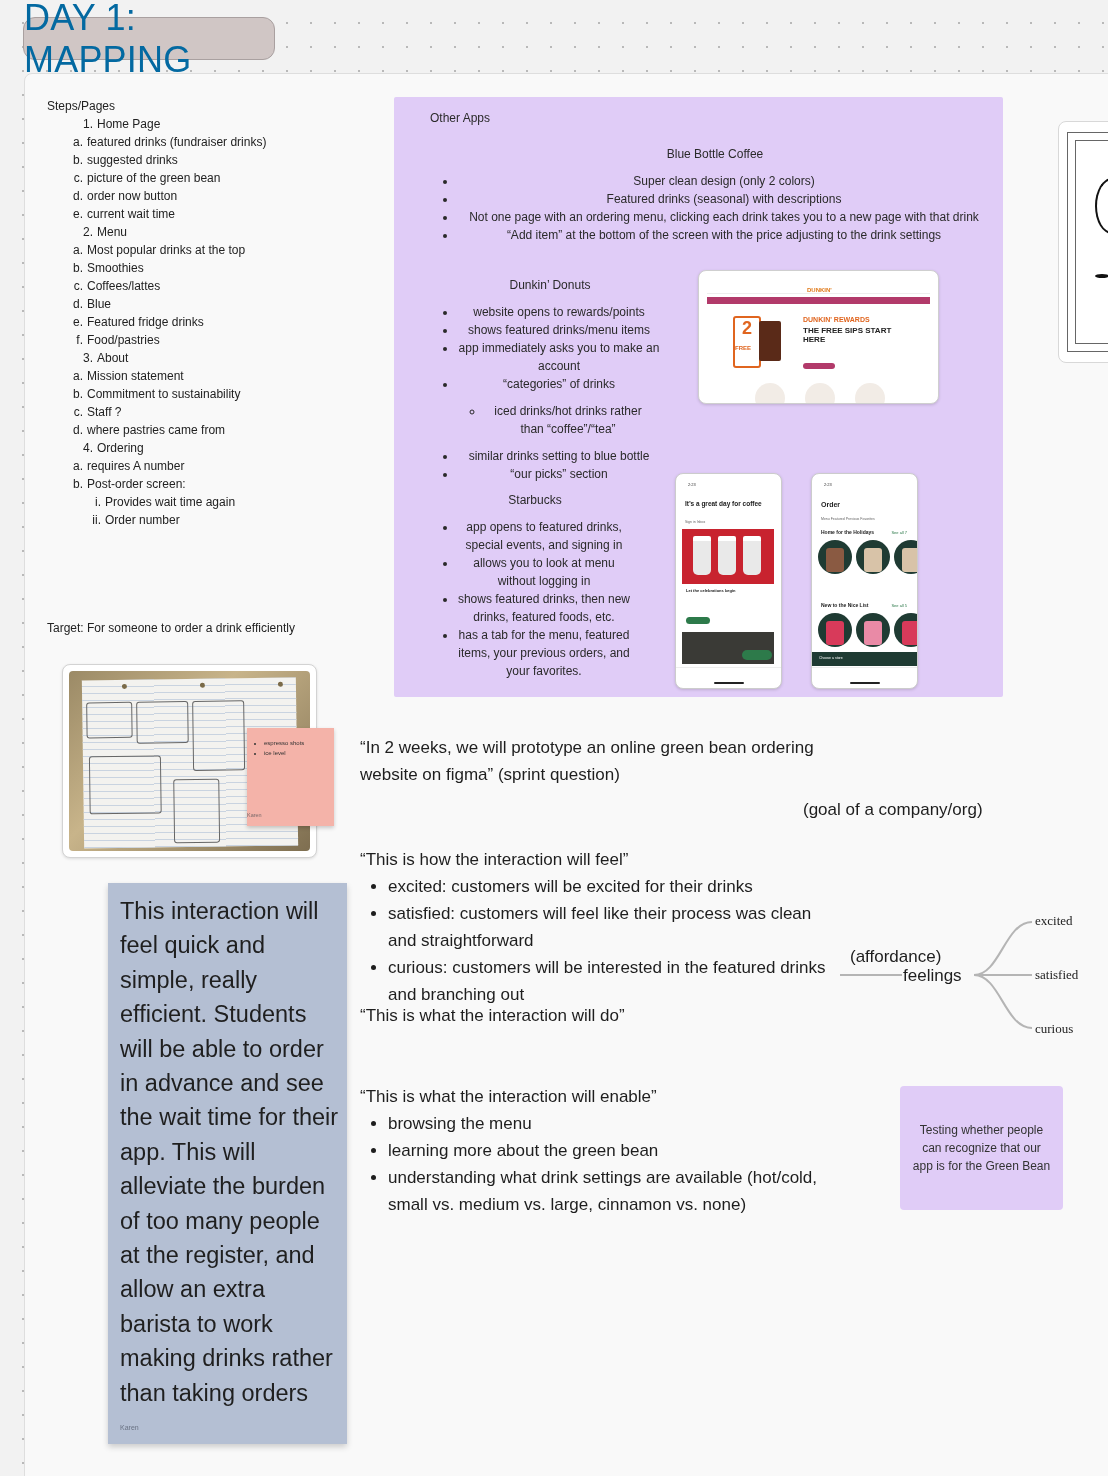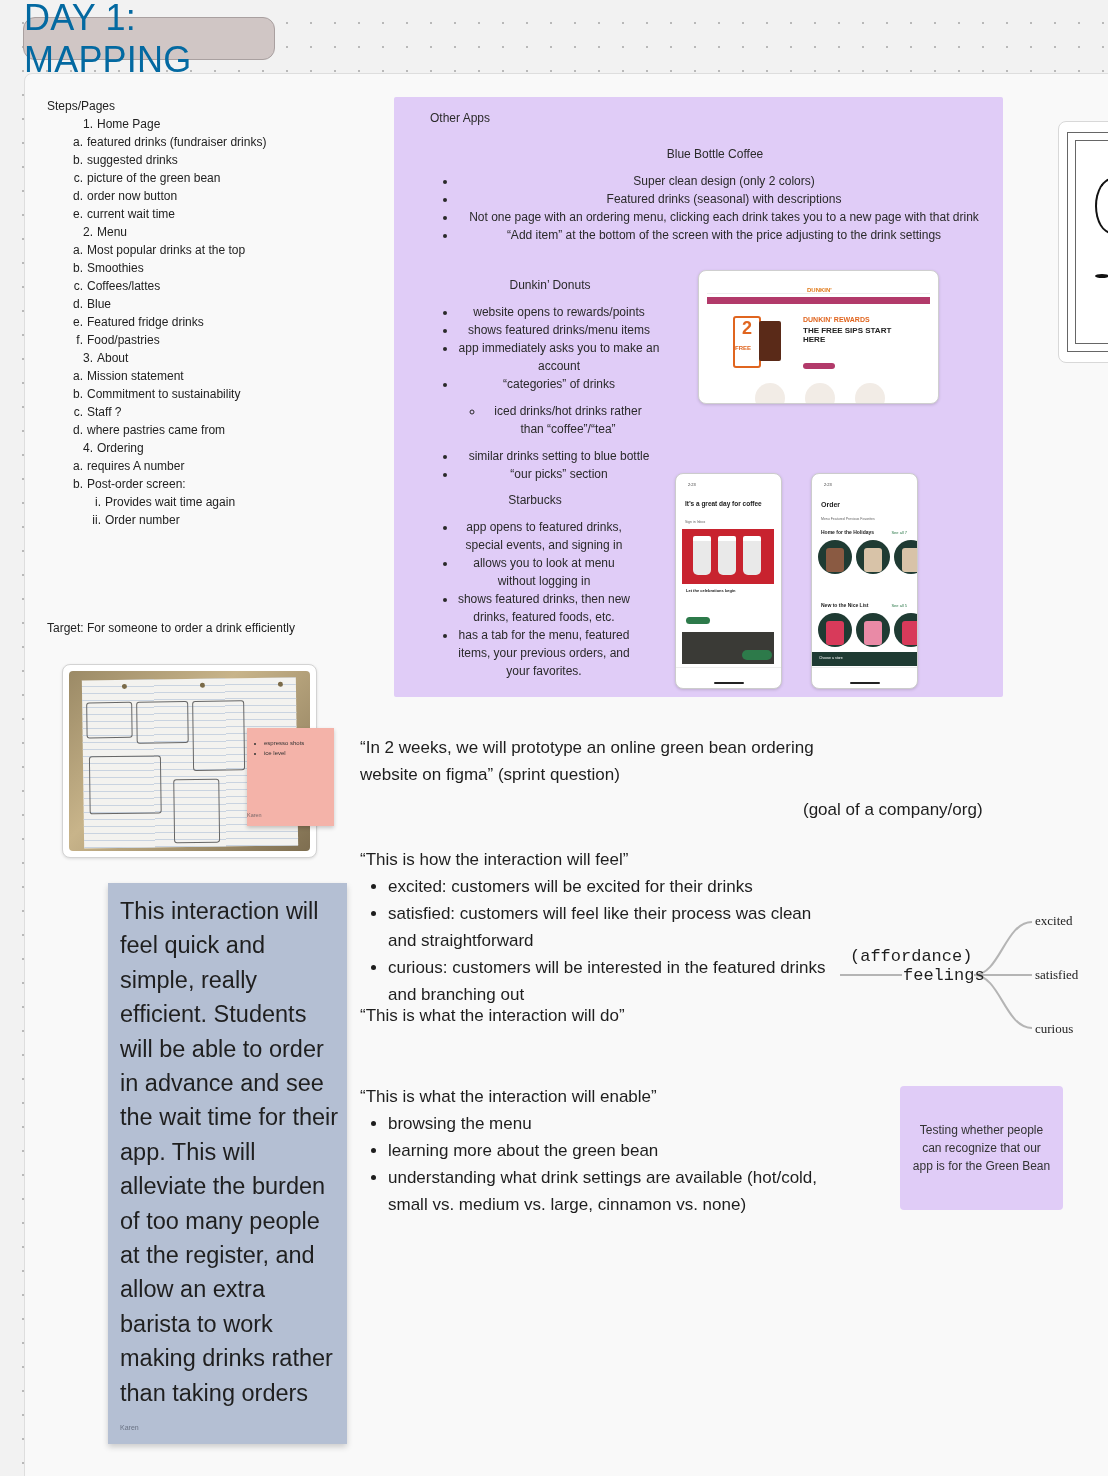--- a/index.html
+++ b/index.html
@@ -114,21 +114,21 @@
     position: absolute; left: 12px; top: 11px; width: 222px;
     font-size: 23.5px; line-height: 34.4px; color: #1f1f1f;
   }
   .sticky-blue .author { left: 12px; top: 541px; font-size: 7px; color: #6a7283; }
 
   .big { font-size: 17px; line-height: 27px; color: #1e1e1e; }
   .big ul { margin: 0; padding-left: 28px; }
   .big li { margin: 0; }
 
   .mindmap { position: absolute; left: 840px; top: 910px; width: 268px; height: 130px; }
-  .mm-label-main { position: absolute; font-size: 17px; line-height: 19px; color: #1e1e1e; font-family: Liberation Mono, monospace; }
+  .mm-label-main { position: absolute; font-size: 17px; line-height: 19px; color: #1e1e1e; }
   .mm-leaf { position: absolute; font-family: "Liberation Serif", serif; font-size: 13px; color: #222; }
 
   .sticky-purple {
     position: absolute; left: 900px; top: 1086px; width: 163px; height: 124px;
     background: #e0ccf7; border-radius: 4px;
     display: flex; align-items: center; justify-content: center; text-align: center;
   }
   .sticky-purple span { font-size: 12px; line-height: 18px; color: #333; width: 140px; }
 </style>
 </head>

